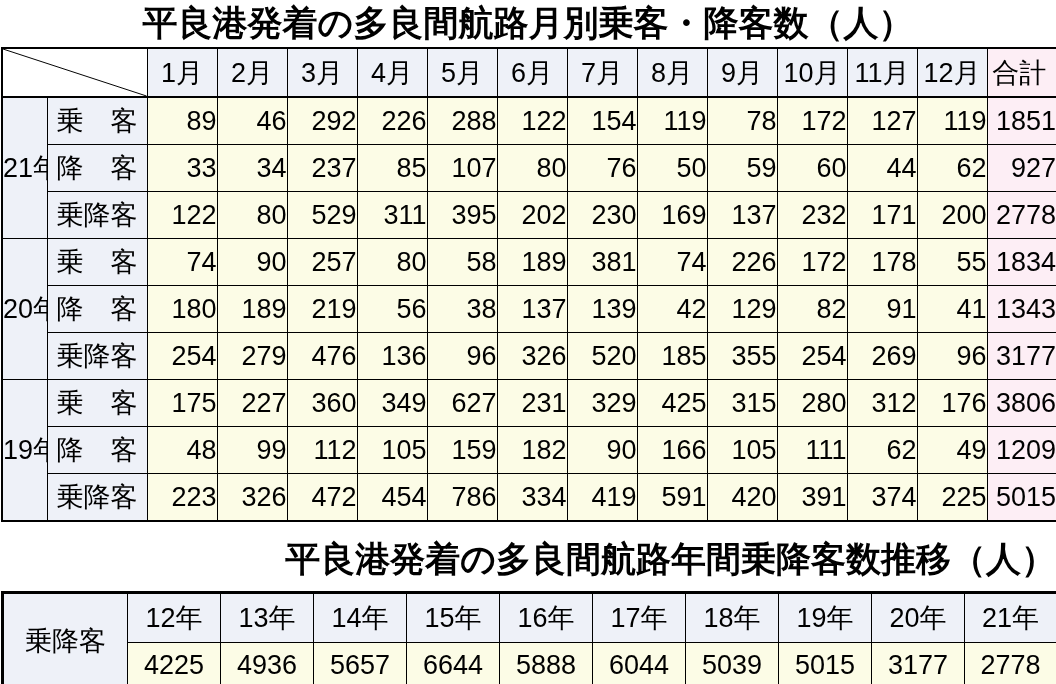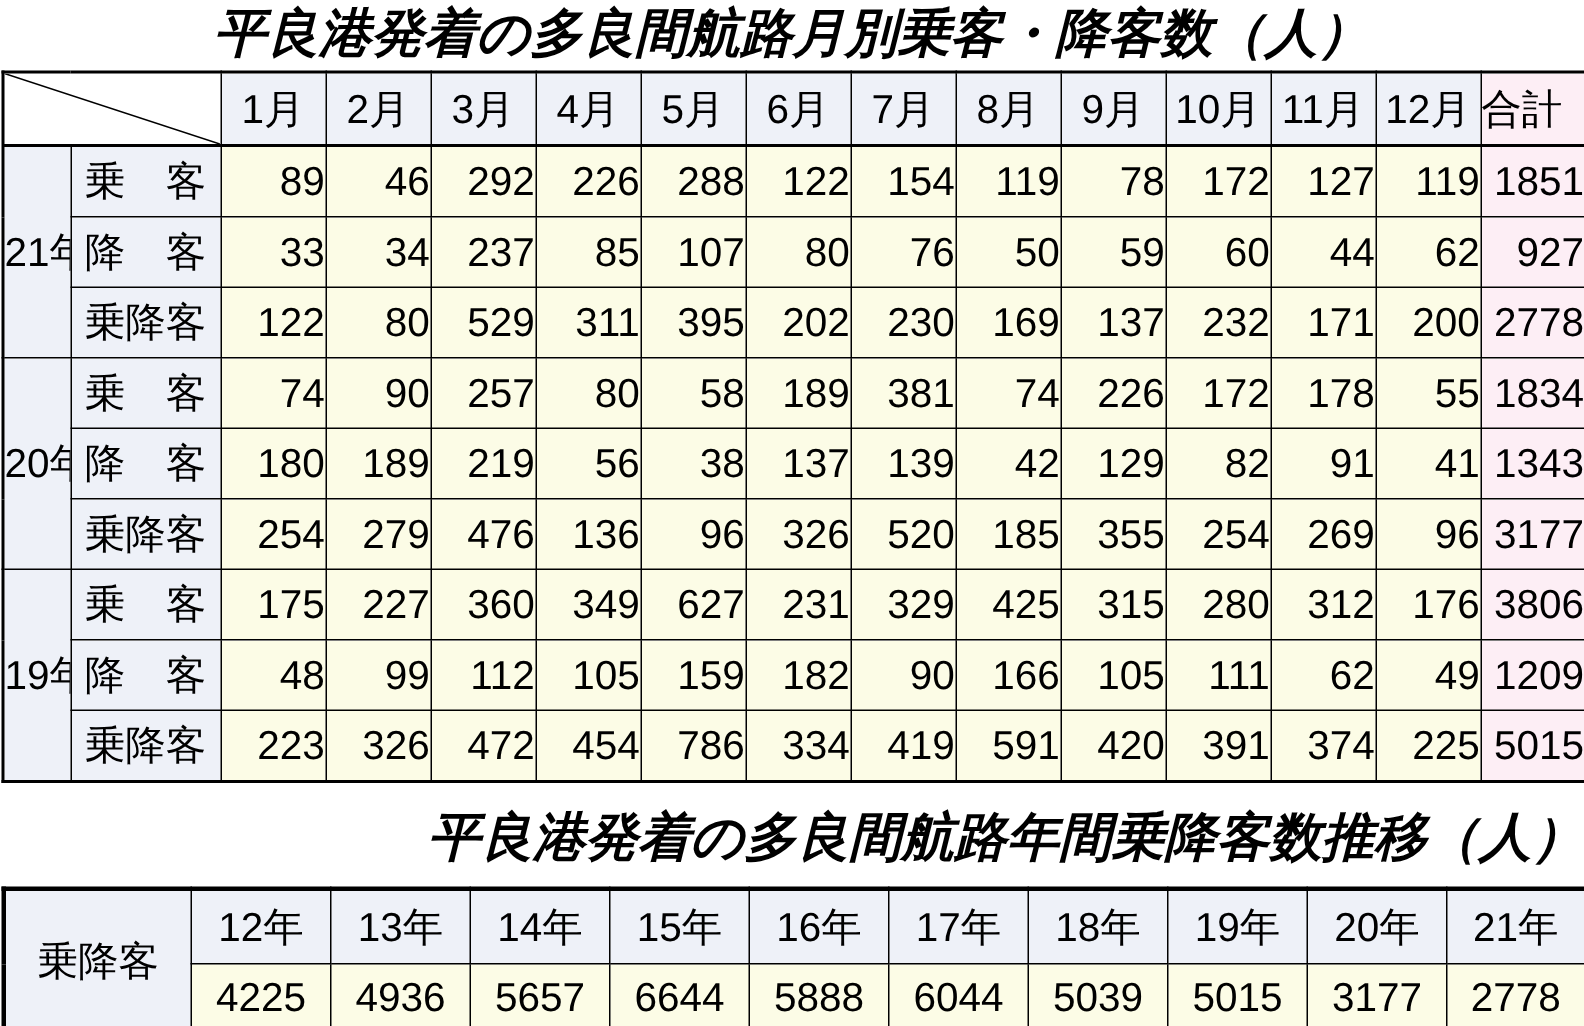--- a/index.html
+++ b/index.html
@@ -13,21 +13,20 @@
     width:1056px;
     font-family:"Liberation Sans","DejaVu Sans",sans-serif;
     color:#000;
   }
   .title{
     font-size:35px;
     font-weight:bold;
     text-align:center;
     line-height:1.2;
     margin:0;
-    font-style:italic;
   }
   .title1{padding:2px 0 3px 0;}
   .title2{padding:16px 0 6px 0;text-align:right;}
   table{
     border-collapse:collapse;
     table-layout:fixed;
     width:1055px;
     margin:0 0 0 1px;
   }
   
@@ -56,21 +55,21 @@
     background:var(--header_bg);
     text-align:center;
     border-right-width:2px;
   }
   .num{
     background:var(--data_bg);
     text-align:right;
     padding-right:8px;
   }
   .tot{background:var(--total_bg);border-left-width:2px;}
-  th.tot{text-align:left;padding-right:5px;}
+  th.tot{text-align:center;padding-right:5px;}
   .gsep{border-top-width:2px;}
   
   .t2{border:3px solid var(--border);margin-top:5px;}
   .t2 th,.t2 td{
     border:1px solid var(--border);
     font-size:27px;
     font-weight:normal;
     text-align:center;
     padding:0;
     white-space:nowrap;

